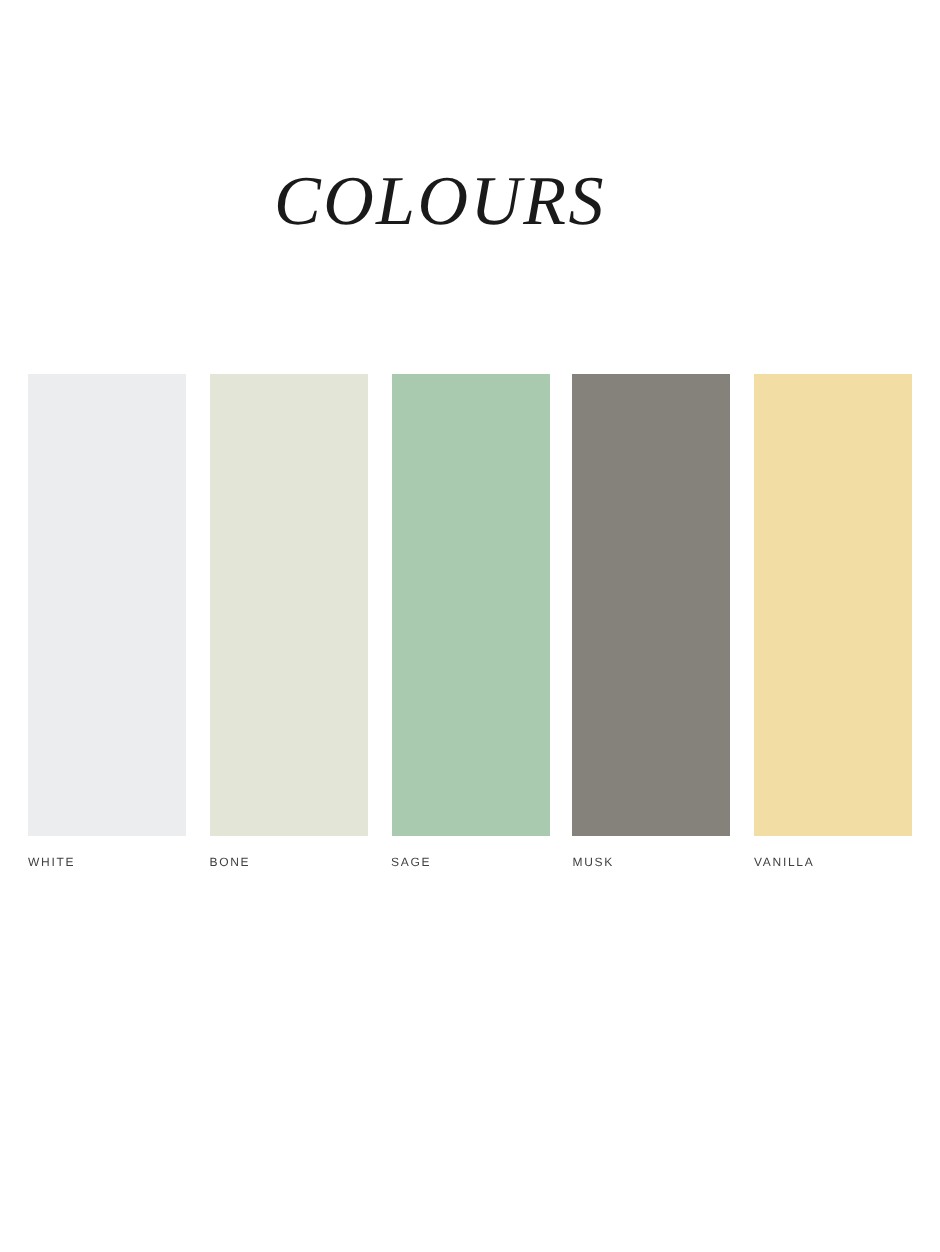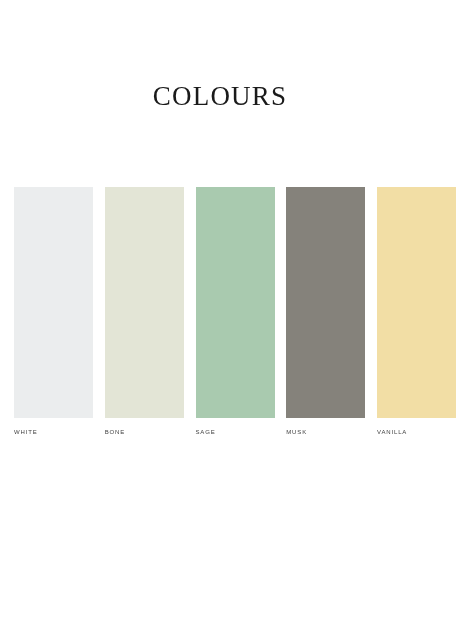--- a/index.html
+++ b/index.html
@@ -19,26 +19,27 @@
     inset: 0;
     background: #ffffff;
   }
   .page-title {
     position: absolute;
     top: 62px;
     left: 0;
     width: 440px;
     text-align: center;
     font-family: "Liberation Serif", serif;
-    font-size: 27px;
+    font-size: 35px;
     line-height: 32px;
     letter-spacing: 1.2px;
     color: #1a1a1a;
     font-weight: 400;
     white-space: nowrap;
+    font-style: italic;
   }
   .palette {
     position: absolute;
     top: 187px;
     left: 14px;
     width: 442px;
     height: 247px;
     display: flex;
     flex-direction: row;
     align-items: flex-start;

